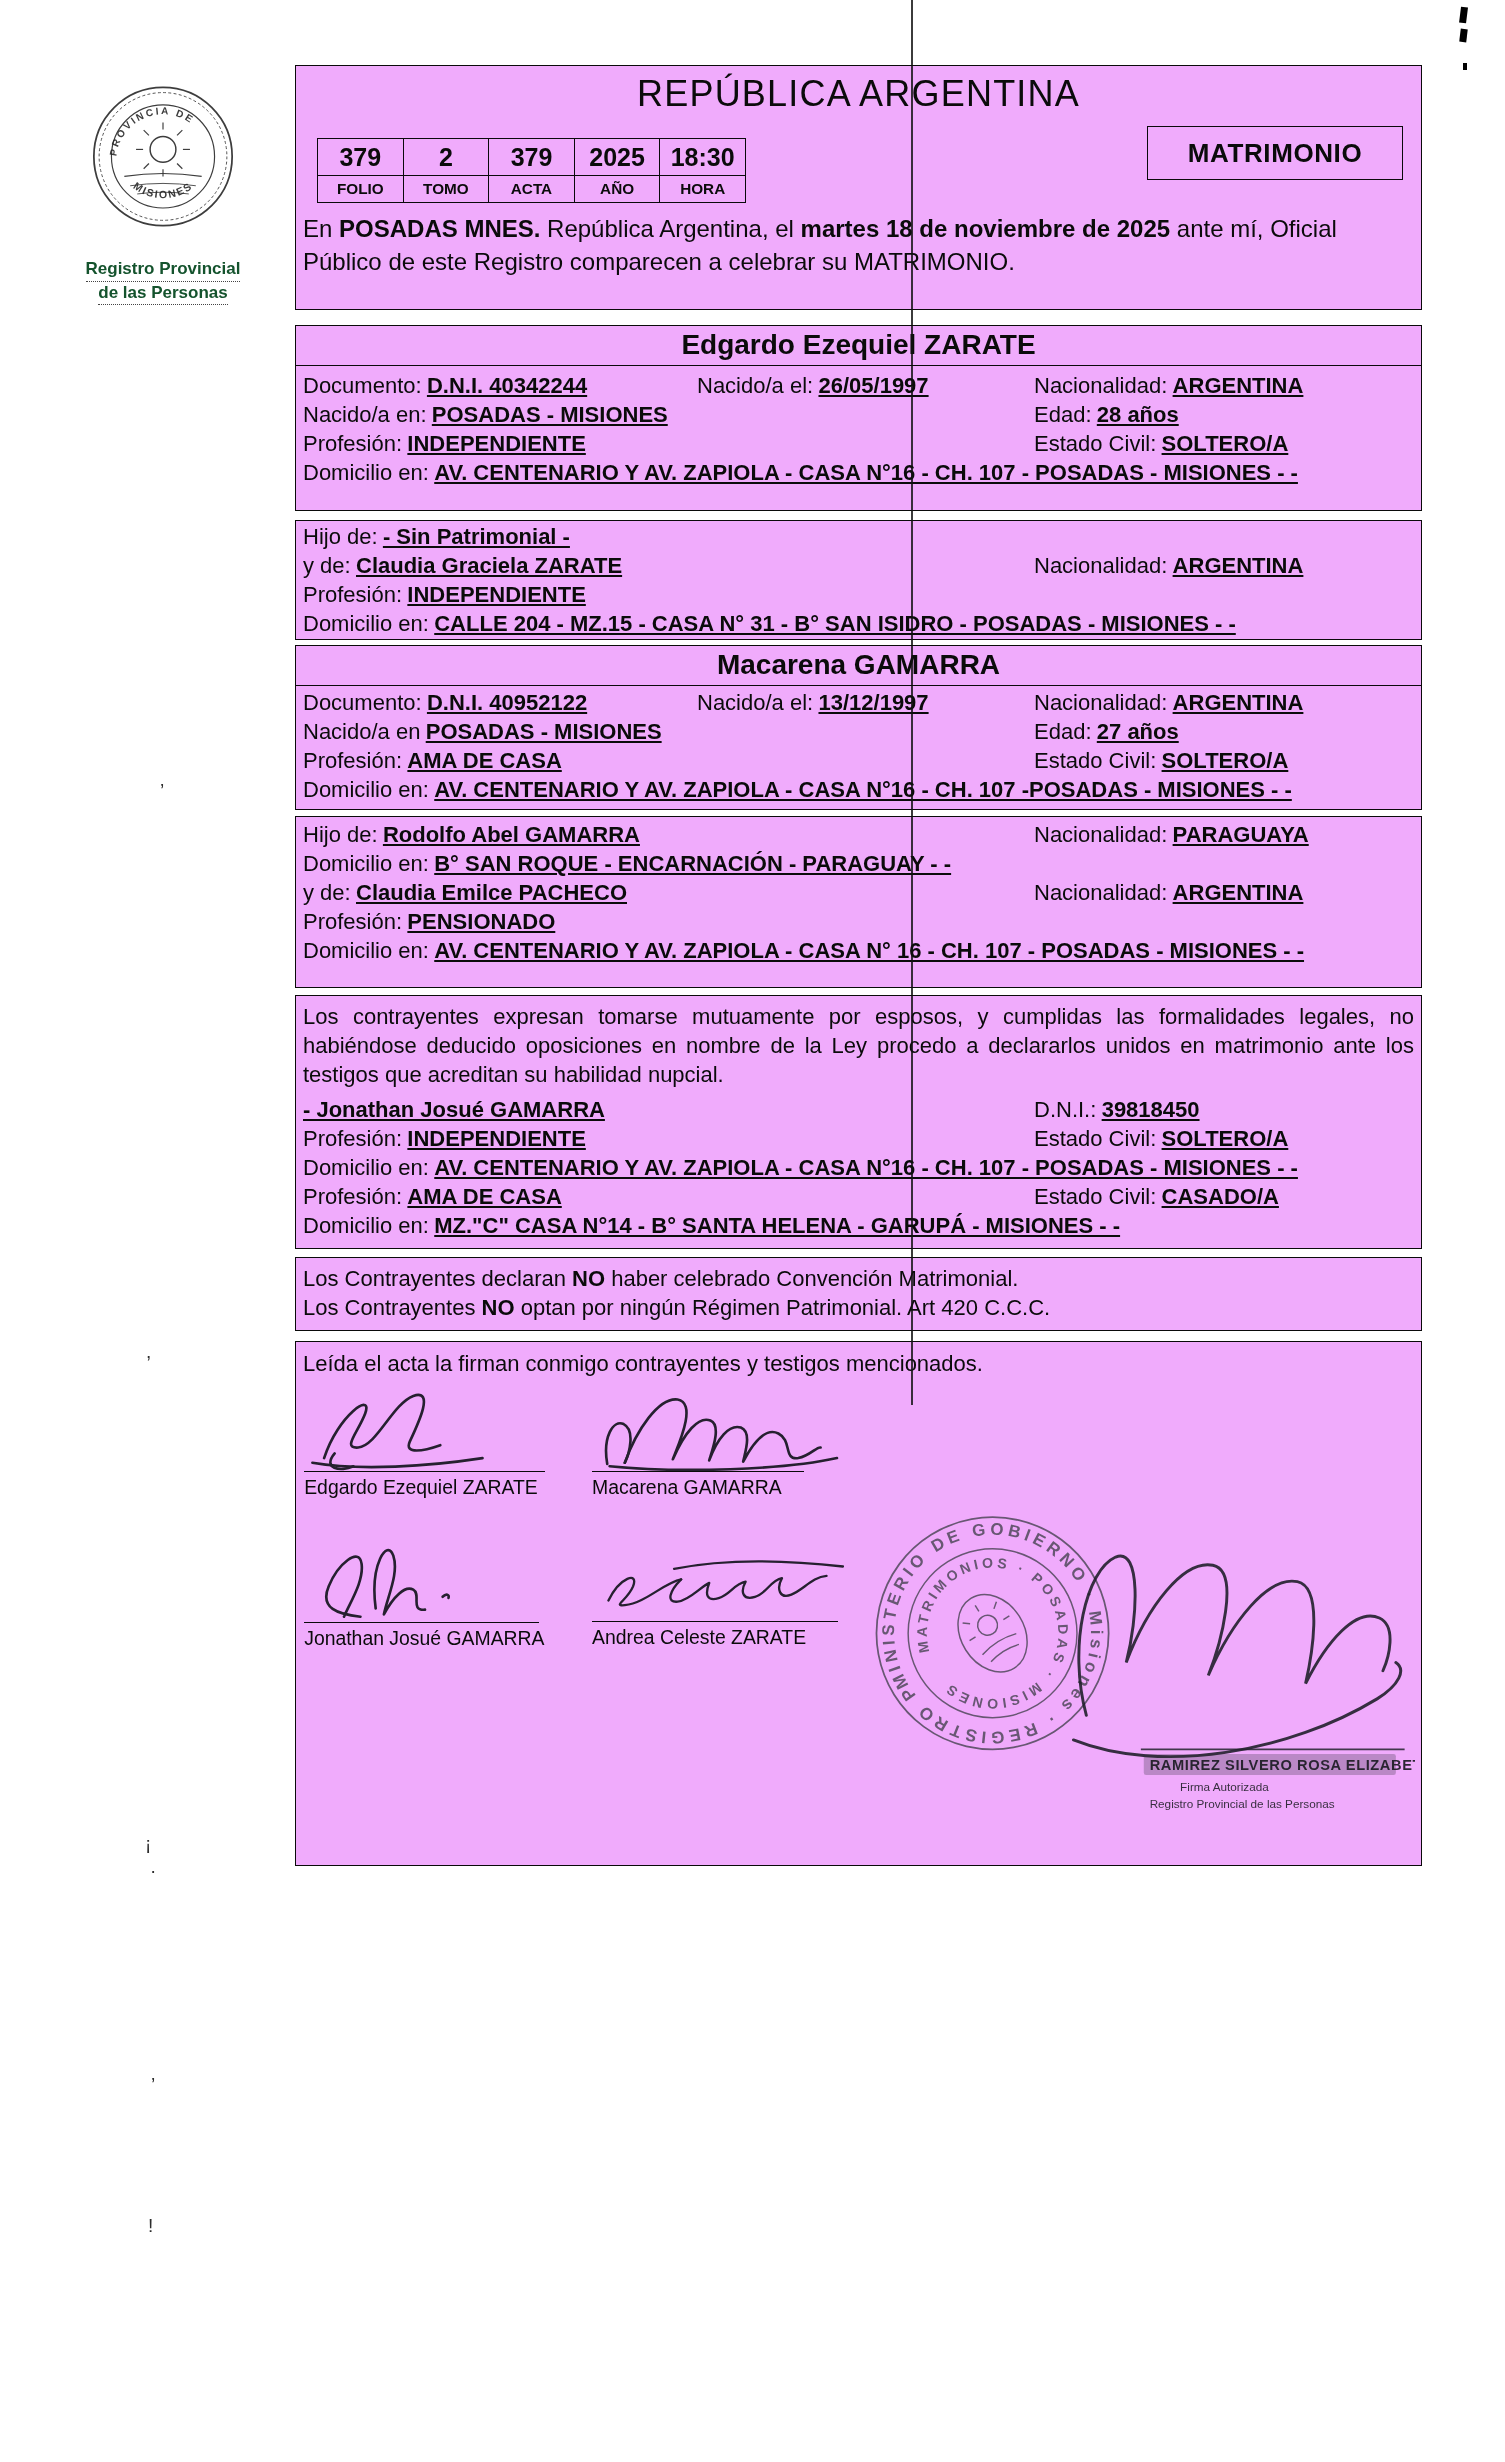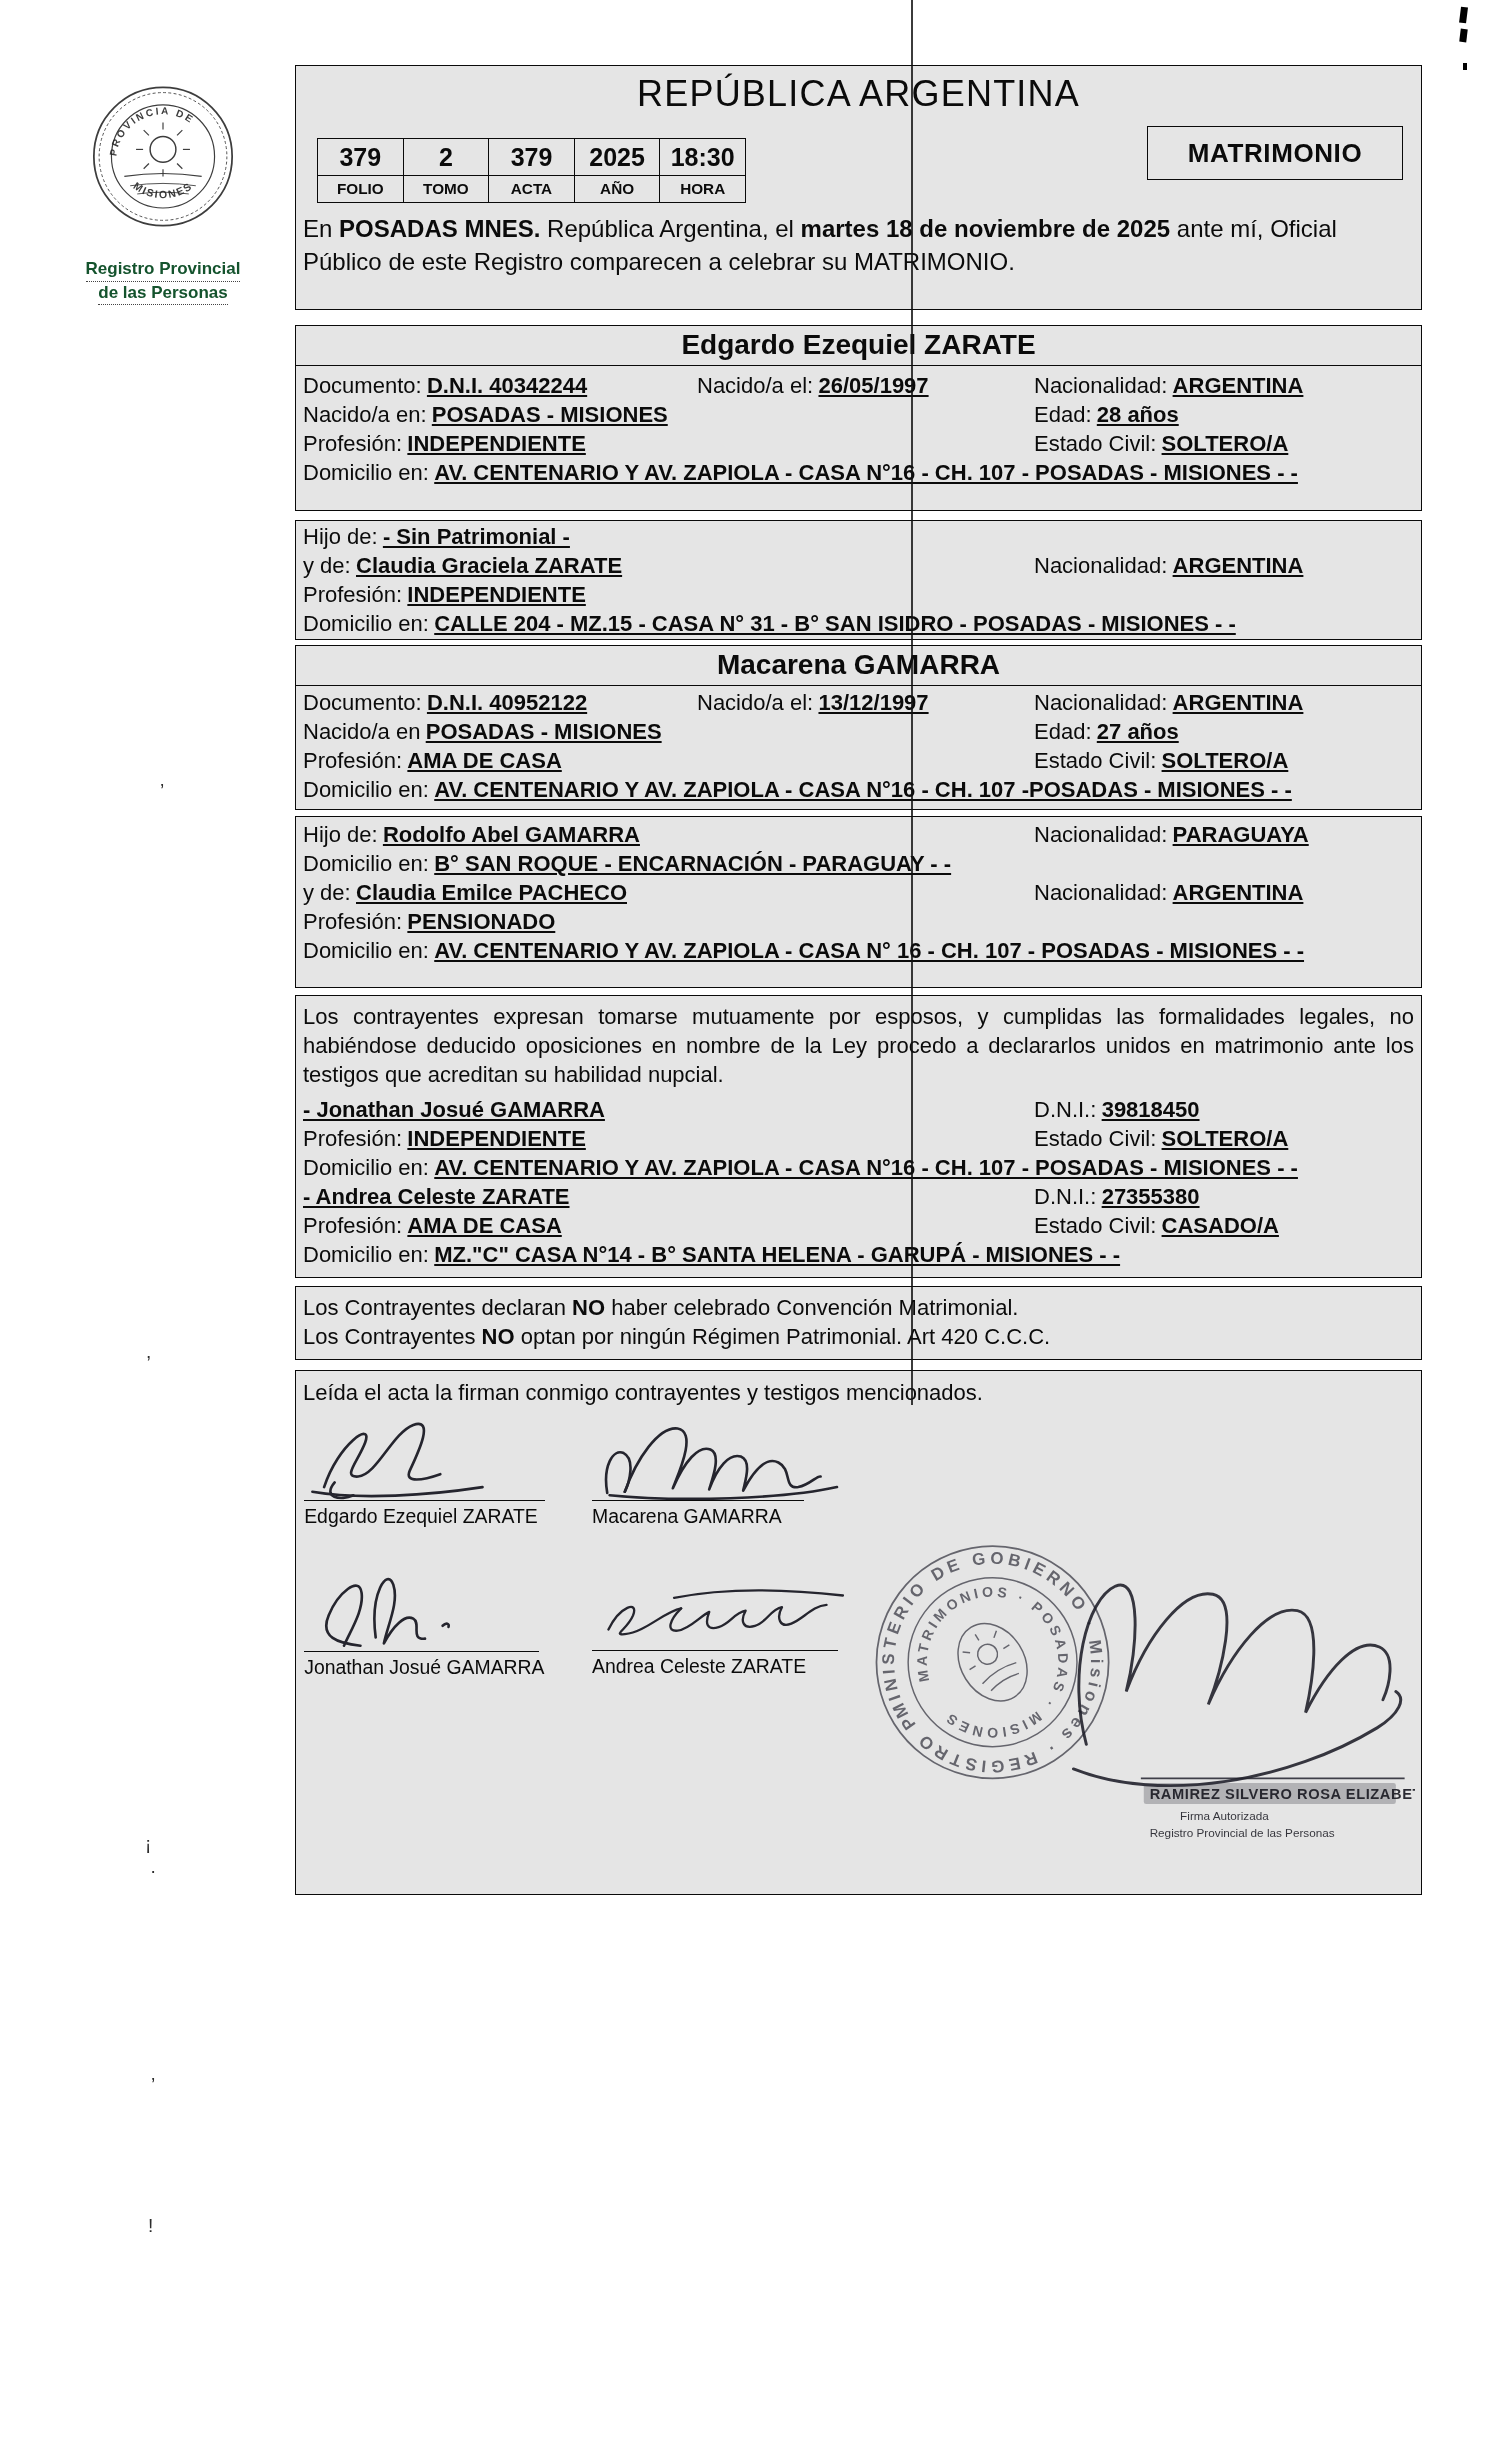--- a/index.html
+++ b/index.html
@@ -4,21 +4,21 @@
 <title>Acta de Matrimonio</title>
 <style>
   * { margin:0; padding:0; box-sizing:border-box; }
   html,body { width:1505px; height:2462px; }
   body {
     position:relative; overflow:hidden; background:#ffffff;
     font-family:"Liberation Sans", sans-serif; color:#0b0b0b;
   }
   
   .doc { position:absolute; left:295px; top:65px; width:1127px; }
-  .bx { border:1.8px solid #0a0a0a; background:#e5e5e5; }
+  .bx { border:1.8px solid #0a0a0a; background:#f0abfc; }
   .mb26{margin-bottom:15.3px}.mb14{margin-bottom:8.2px}.mb8{margin-bottom:4.7px}
   .mb10{margin-bottom:5.9px}.mb12{margin-bottom:7px}.mb16{margin-bottom:9.4px}
 
   
   .box-head { position:relative; height:245px; }
   .title { position:absolute; left:0; top:7px; width:100%; text-align:center;
            font-size:36px; letter-spacing:1.2px; font-weight:400; }
   .reg-table { position:absolute; left:21px; top:72px; width:429px; border:1.8px solid #0a0a0a; }
   .rt-row { display:flex; }
   .rt-cell { flex:1; text-align:center; border-right:1.8px solid #0a0a0a; overflow:hidden; }
@@ -233,24 +233,20 @@
         <span class="cell c3"><span class="lbl">D.N.I.:</span><span class="val">39818450</span></span>
       </div>
       <div class="row">
         <span class="cell c1"><span class="lbl">Profesión:</span><span class="val">INDEPENDIENTE</span></span>
         <span class="cell c3"><span class="lbl">Estado Civil:</span><span class="val">SOLTERO/A</span></span>
       </div>
       <div class="row">
         <span class="cell c1"><span class="lbl">Domicilio en:</span><span class="val">AV. CENTENARIO Y AV. ZAPIOLA - CASA N°16 - CH. 107 - POSADAS - MISIONES - -</span></span>
       </div>
       <div class="row">
-        <span class="cell c1"><span class="val m0">- Andrea Celeste ZARATE</span></span>
-        <span class="cell c3"><span class="lbl">D.N.I.:</span><span class="val">27355380</span></span>
-      </div>
-      <div class="row">
         <span class="cell c1"><span class="lbl">Profesión:</span><span class="val">AMA DE CASA</span></span>
         <span class="cell c3"><span class="lbl">Estado Civil:</span><span class="val">CASADO/A</span></span>
       </div>
       <div class="row">
         <span class="cell c1"><span class="lbl">Domicilio en:</span><span class="val">MZ."C" CASA N°14 - B° SANTA HELENA - GARUPÁ - MISIONES - -</span></span>
       </div>
     </div>
   </div>
 
   <div class="bx mb16">

